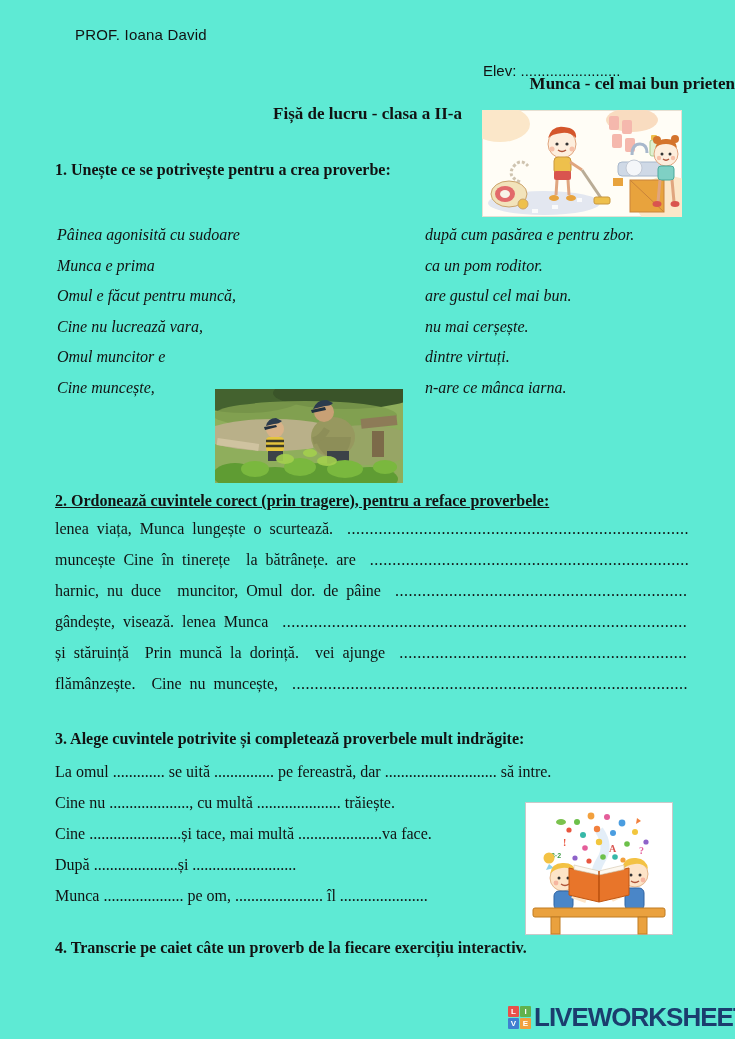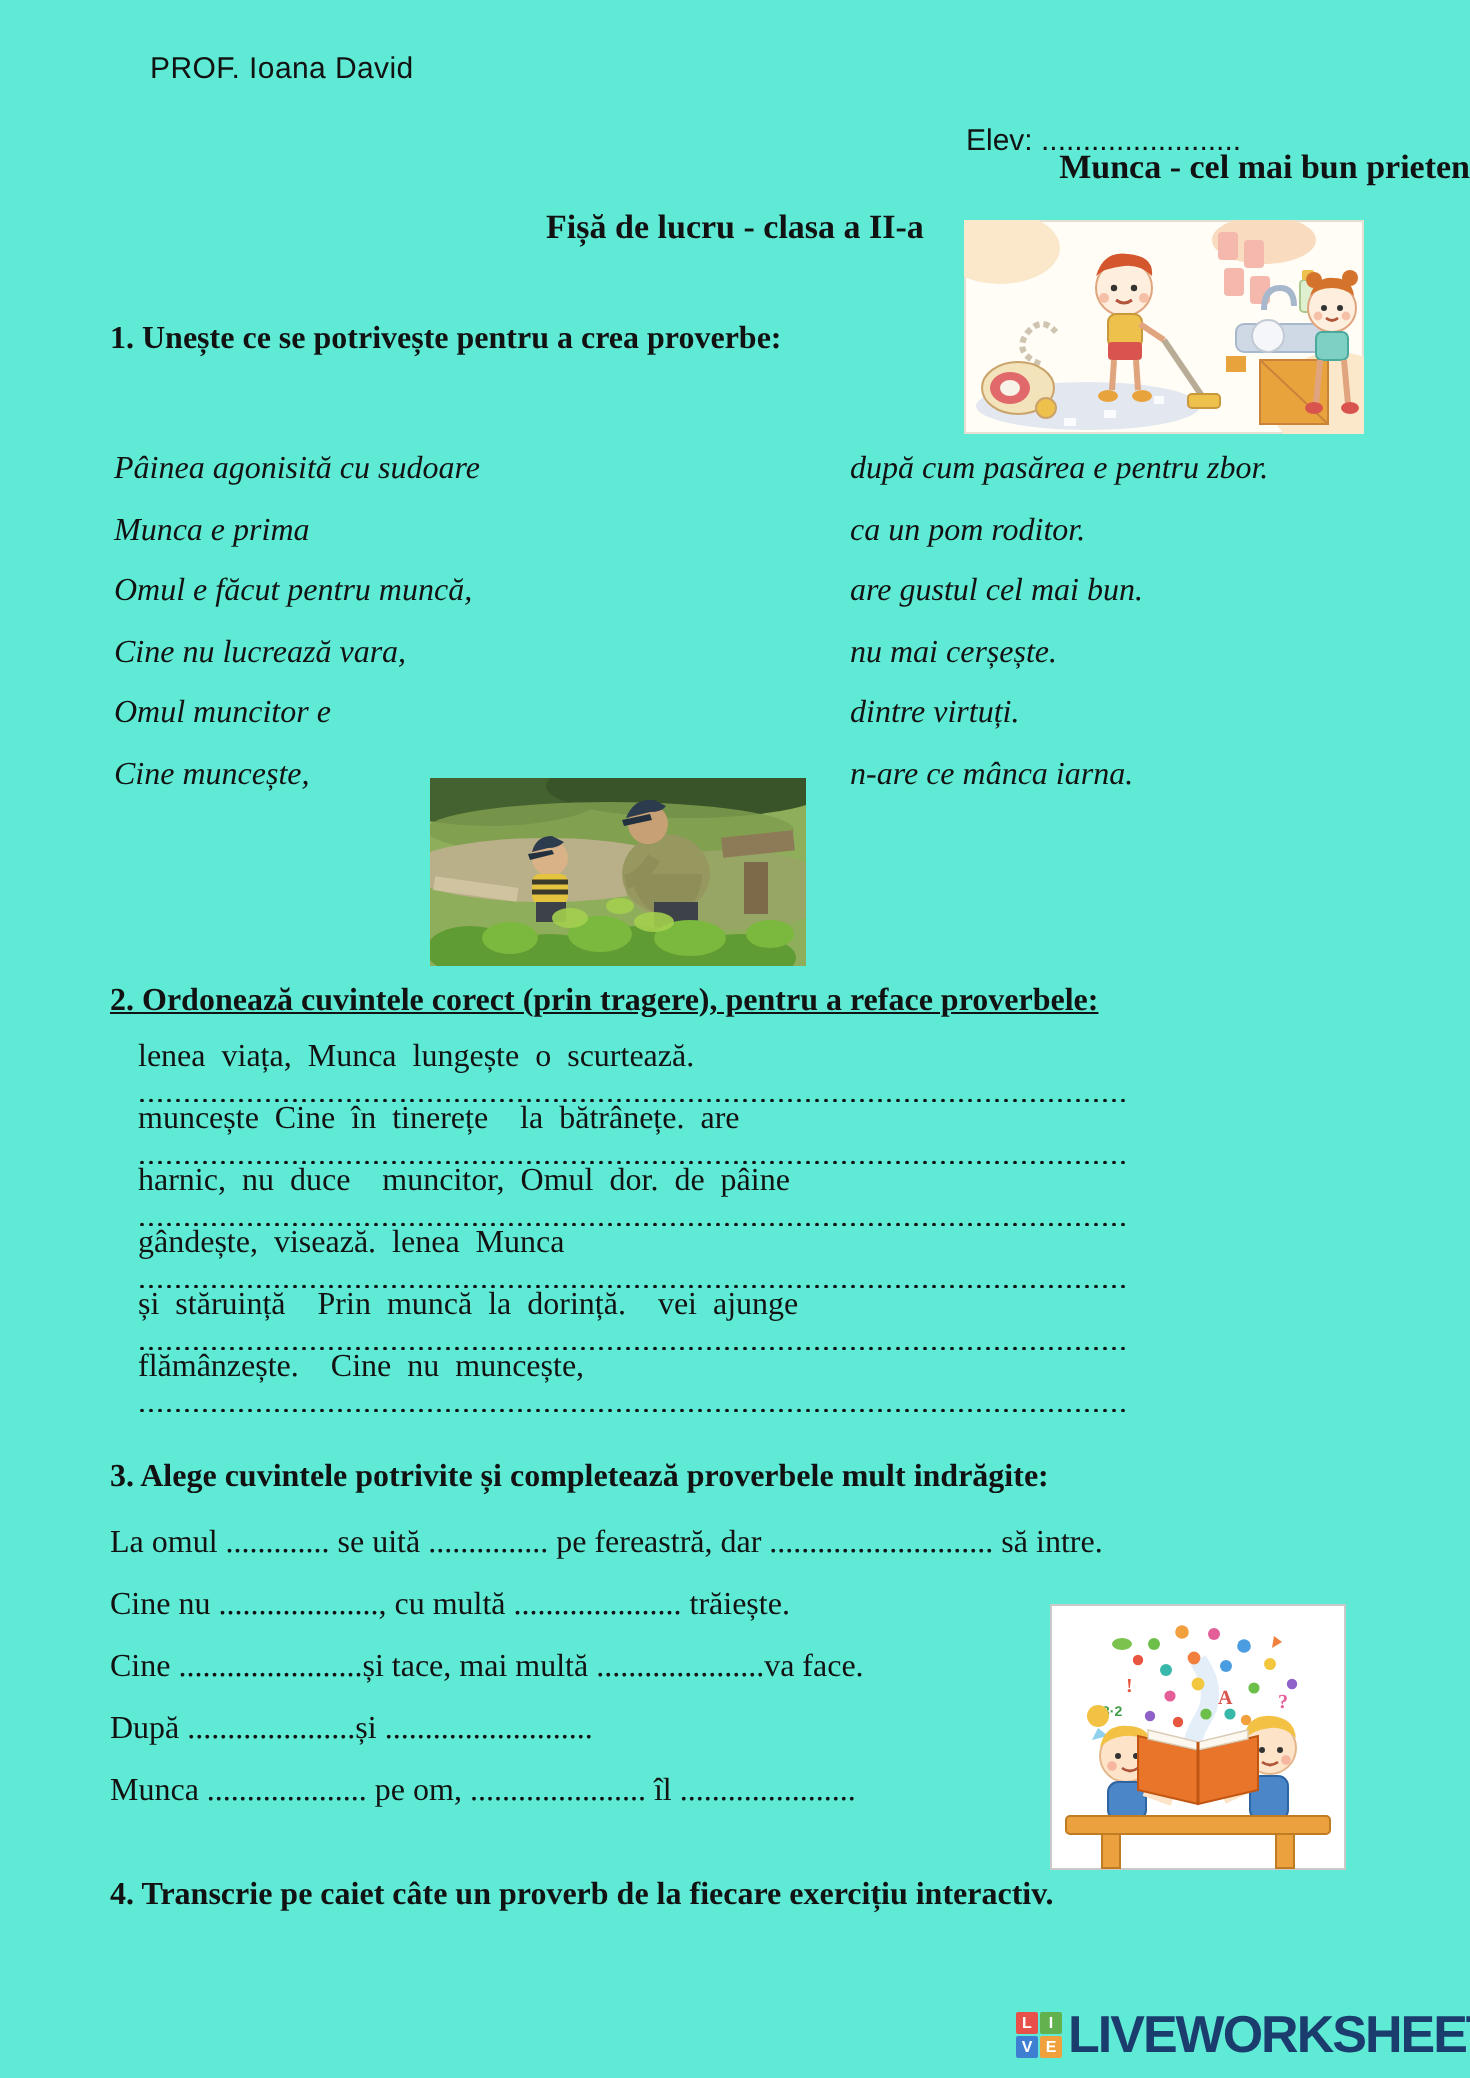--- a/index.html
+++ b/index.html
@@ -18,21 +18,21 @@
   .h1{left:55px;top:161px;}
   .h2{left:55px;top:492px;text-decoration:underline;}
   .h3{left:55px;top:730px;}
   .h4{left:55px;top:939px;}
 
   .match-col{font-style:italic;font-size:16px;line-height:30.5px;white-space:nowrap;}
   .match-left{left:57px;top:220px;font-family:Liberation Serif, serif;}
   .match-right{left:425px;top:220px;}
 
   .ex2-rows{left:55px;top:520px;width:633px;}
-  .ex2-row{display:flex;align-items:baseline;height:31px;font-size:16px;flex-direction:column;}
+  .ex2-row{display:flex;align-items:baseline;height:31px;font-size:16px;}
   .ex2-row .scram{white-space:pre;word-spacing:4px;}
   .ex2-row .dots{flex:1;overflow:hidden;white-space:nowrap;margin-left:14px;letter-spacing:.5px;}
 
   .ex3-lines{left:55px;top:756px;width:480px;font-size:16px;line-height:31px;}
   .ex3-lines .line{white-space:nowrap;}
 
   .img-frame{background:#fff;}
   .img-chores{left:482px;top:110px;width:200px;height:107px;}
   .img-garden{left:215px;top:389px;width:188px;height:94px;}
   .img-reading{left:525px;top:802px;width:148px;height:133px;}

